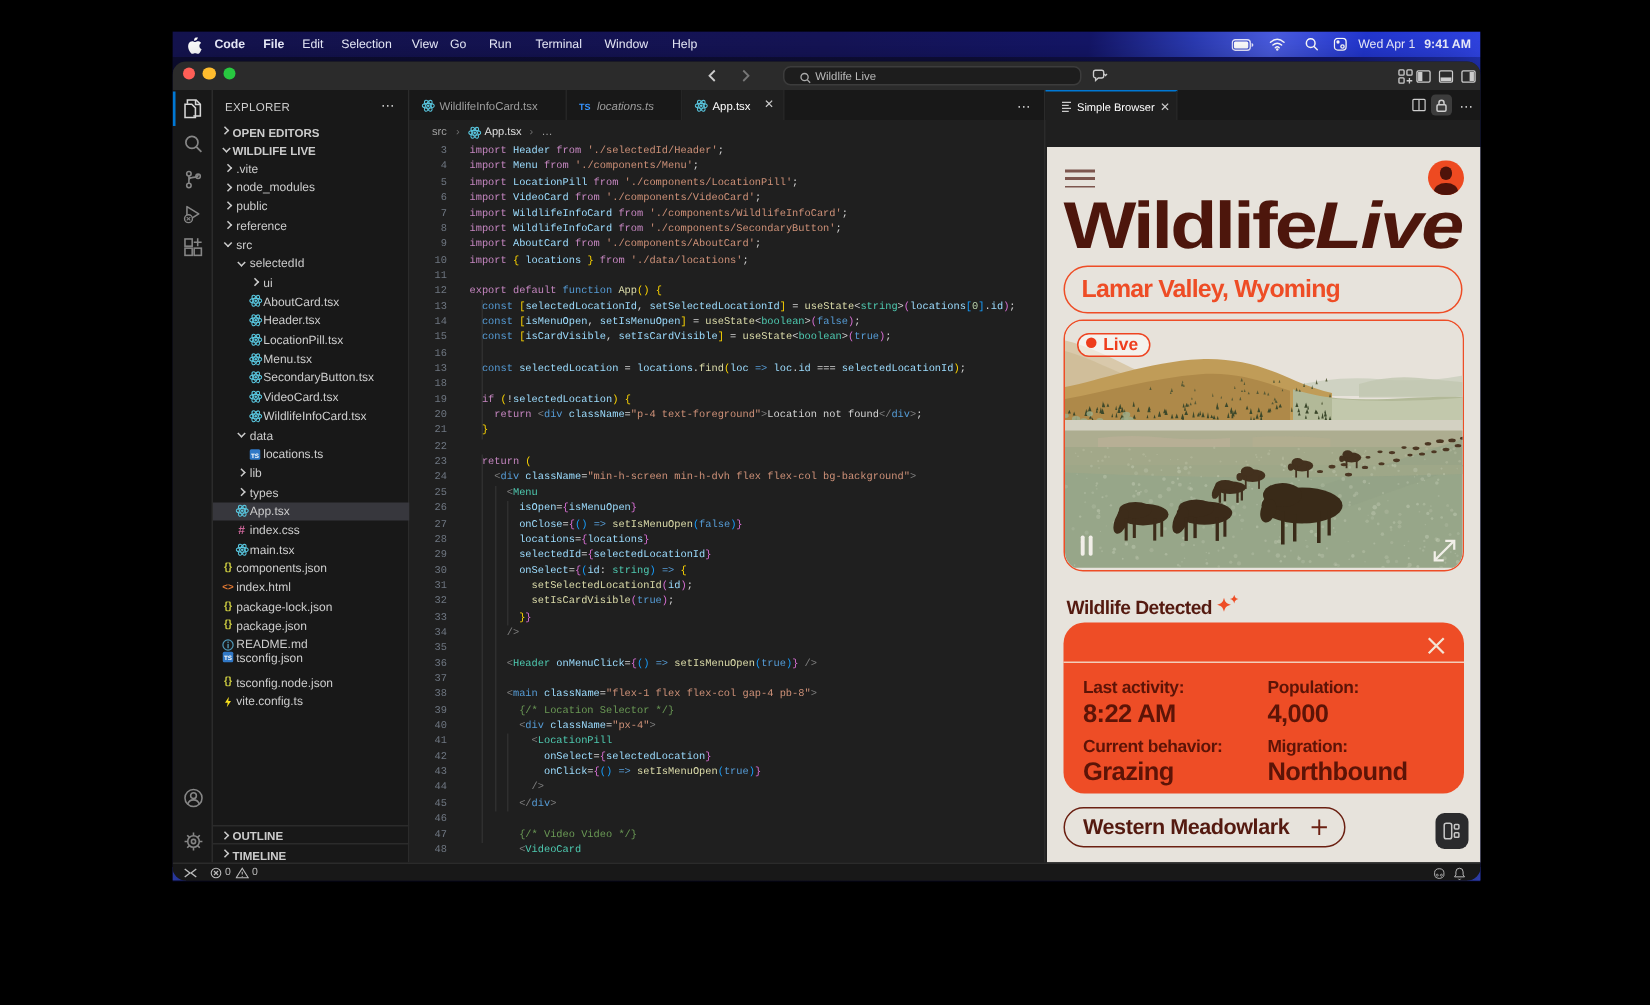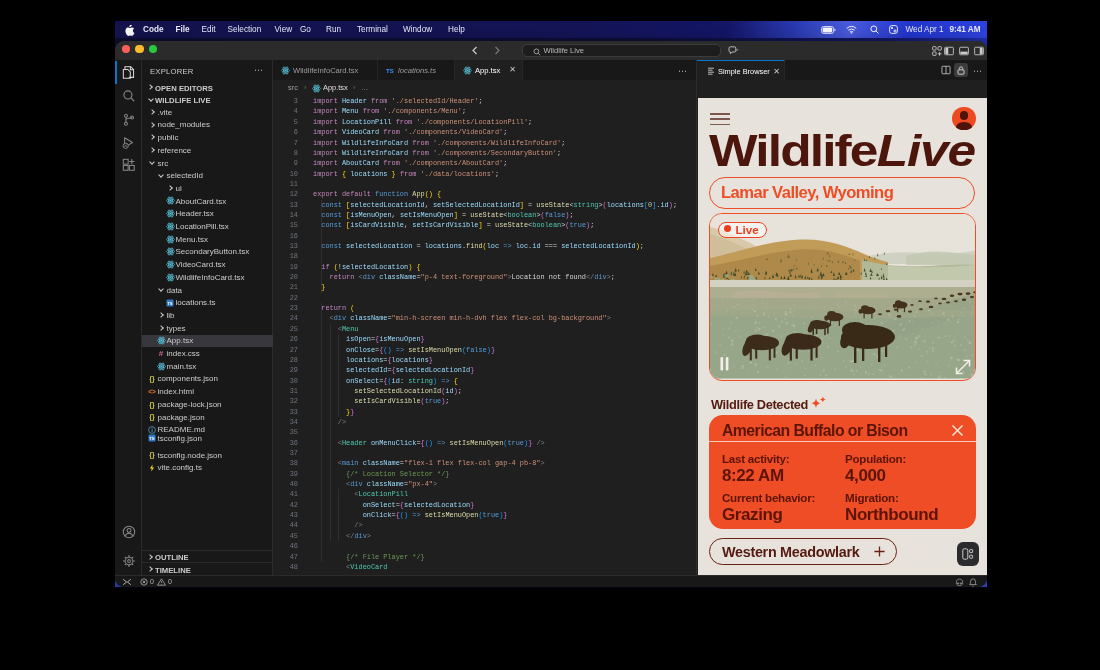--- a/index.html
+++ b/index.html
@@ -591,21 +591,21 @@
           <div class="cline" style="top:406.25px"><span style="color:#D4D4D4">            </span><span style="color:#9CDCFE">onSelect</span><span style="color:#D4D4D4">=</span><span style="color:#DA70D6">{</span><span style="color:#9CDCFE">selectedLocation</span><span style="color:#DA70D6">}</span></div>
           <div class="lnum" style="top:416.60px">43</div>
           <div class="cline" style="top:416.60px"><span style="color:#D4D4D4">            </span><span style="color:#9CDCFE">onClick</span><span style="color:#D4D4D4">=</span><span style="color:#DA70D6">{</span><span style="color:#179FFF">()</span><span style="color:#D4D4D4"> </span><span style="color:#569CD6">=&gt;</span><span style="color:#D4D4D4"> </span><span style="color:#DCDCAA">setIsMenuOpen</span><span style="color:#179FFF">(</span><span style="color:#569CD6">true</span><span style="color:#179FFF">)</span><span style="color:#DA70D6">}</span></div>
           <div class="lnum" style="top:426.95px">44</div>
           <div class="cline" style="top:426.95px"><span style="color:#D4D4D4">          </span><span style="color:#808080">/&gt;</span></div>
           <div class="lnum" style="top:437.30px">45</div>
           <div class="cline" style="top:437.30px"><span style="color:#D4D4D4">        </span><span style="color:#808080">&lt;/</span><span style="color:#569CD6">div</span><span style="color:#808080">&gt;</span></div>
           <div class="lnum" style="top:447.65px">46</div>
           <div class="cline" style="top:447.65px"></div>
           <div class="lnum" style="top:458.00px">47</div>
-          <div class="cline" style="top:458.00px"><span style="color:#D4D4D4">        </span><span style="color:#6A9955">{/* File Player */}</span></div>
+          <div class="cline" style="top:458.00px"><span style="color:#D4D4D4">        </span><span style="color:#6A9955">{/* Video Video */}</span></div>
           <div class="lnum" style="top:468.35px">48</div>
           <div class="cline" style="top:468.35px"><span style="color:#D4D4D4">        </span><span style="color:#808080">&lt;</span><span style="color:#4EC9B0">VideoCard</span></div>
    </div>
   </div>
   <div id="bpane">
    <div id="btabs">
     <div style="position:absolute;left:0;top:0;width:88px;height:20px;background:#1f1f1f;border-top:1.5px solid #0078d4;border-right:1px solid #252525">
       <svg style="position:absolute;left:10px;top:6px" width="8" height="8" viewBox="0 0 8 8">
               <g stroke="#cccccc" stroke-width="0.9" fill="none">
                 <path d="M1 1.2 h6 M1 3.2 h4.5 M1 5.2 h6 M1 7.2 h4.5"></path>
@@ -1253,21 +1253,20 @@
       <div style="position:absolute;left:8px;top:7.5px;width:49px;height:16px;background:rgba(255,255,255,0.55);border:1.6px solid #ee4422;border-radius:9px"></div>
       <div style="position:absolute;left:13.8px;top:11.2px;width:7.2px;height:7.2px;border-radius:50%;background:#ee3d1d"></div>
       <div style="position:absolute;left:25.5px;top:8.8px;font-size:11.6px;font-weight:700;color:#ee3d1d">Live</div>
     </div>
     <div class="maroon" style="position:absolute;left:13px;top:299px;font-size:12.8px;font-weight:700;letter-spacing:-0.35px">Wildlife Detected</div>
     <svg style="position:absolute;left:112px;top:298px" width="18" height="17" viewBox="0 0 18 17">
             <path d="M6,2.5 C6.8,5.6 7.6,6.4 10.6,7.2 C7.6,8 6.8,8.8 6,11.9 C5.2,8.8 4.4,8 1.4,7.2 C4.4,6.4 5.2,5.6 6,2.5 Z" fill="#ee4d26"></path>
             <path d="M12.8,0.5 C13.3,2.4 13.8,2.9 15.7,3.4 C13.8,3.9 13.3,4.4 12.8,6.3 C12.3,4.4 11.8,3.9 9.9,3.4 C11.8,2.9 12.3,2.4 12.8,0.5 Z" fill="#ee4d26"></path>
           </svg>
     <div id="infocard">
-      <div style="position:absolute;left:13px;top:7px;font-size:15.8px;font-weight:700;letter-spacing:-0.55px">American Buffalo or Bison</div>
       <svg style="position:absolute;right:12px;top:9px" width="13" height="13" viewBox="0 0 13 13">
               <path d="M1.5 1.5 L11.5 11.5 M11.5 1.5 L1.5 11.5" stroke="#f3e4d4" stroke-width="1.5"></path>
             </svg>
       <div style="position:absolute;left:0;top:25.5px;width:267px;border-top:1.2px solid rgba(243,228,212,0.85)"></div>
       <div style="position:absolute;left:13px;top:37px;font-size:11.6px;font-weight:700;letter-spacing:-0.25px">Last activity:</div>
       <div style="position:absolute;left:13px;top:51px;font-size:17px;font-weight:700;letter-spacing:-0.4px">8:22 AM</div>
       <div style="position:absolute;left:136px;top:37px;font-size:11.6px;font-weight:700;letter-spacing:-0.25px">Population:</div>
       <div style="position:absolute;left:136px;top:51px;font-size:17px;font-weight:700;letter-spacing:-0.4px">4,000</div>
       <div style="position:absolute;left:13px;top:76px;font-size:11.6px;font-weight:700;letter-spacing:-0.25px">Current behavior:</div>
       <div style="position:absolute;left:13px;top:90px;font-size:17px;font-weight:700;letter-spacing:-0.4px">Grazing</div>

